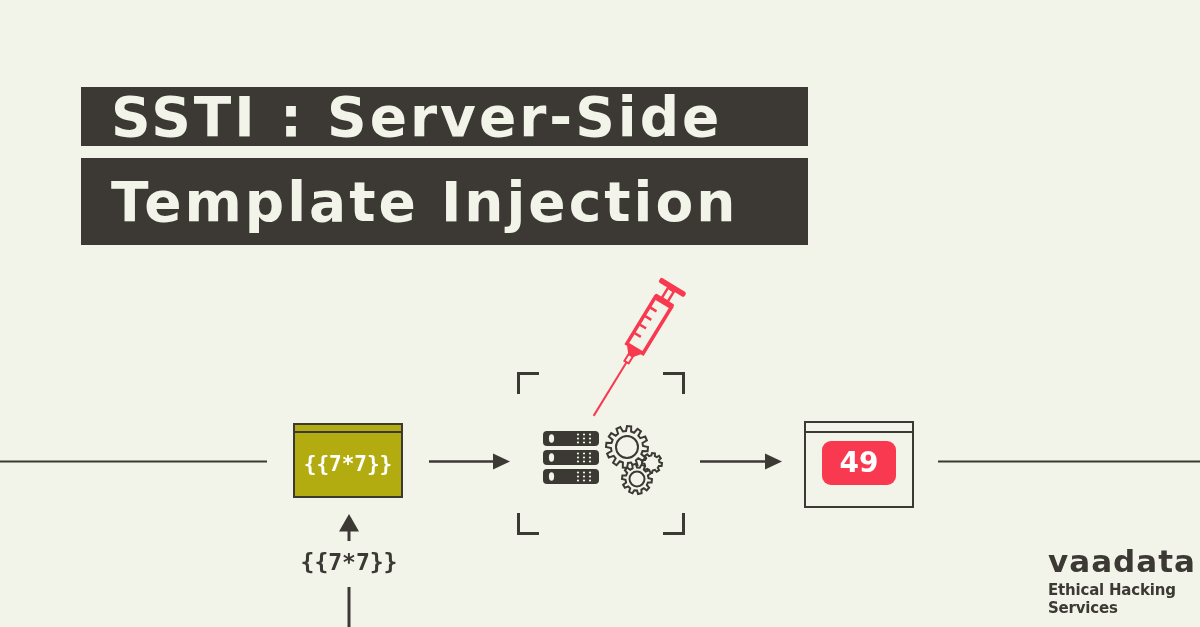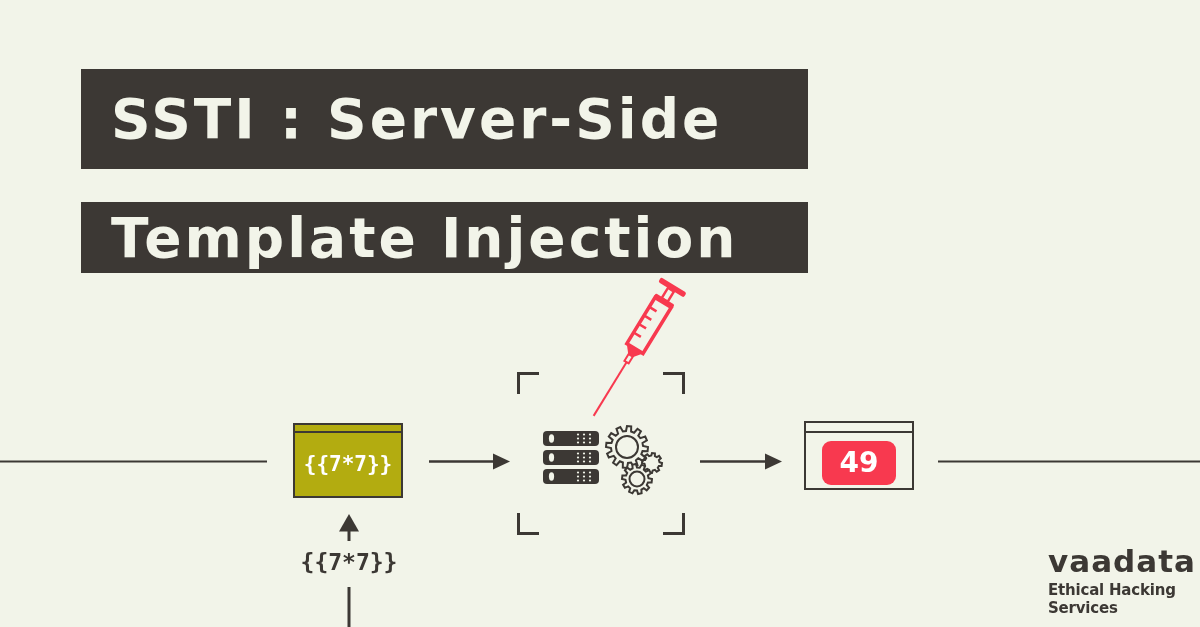--- a/index.html
+++ b/index.html
@@ -16,22 +16,22 @@
     background:var(--background);overflow:hidden;
   }
   
   .title-block{
     position:absolute;left:81px;width:727px;
     background:var(--ink);color:var(--background);
     display:flex;align-items:center;padding-left:30px;
     font-weight:bold;font-size:55px;letter-spacing:3px;
     font-family:"DejaVu Sans",sans-serif;white-space:nowrap;
   }
-  .title-line1{top:69px;height:100px;}
-  .title-line2{top:158px;height:71px;margin-top:44px;}
+  .title-line1{top:87px;height:59px;}
+  .title-line2{top:158px;height:87px;}
   
   svg.underlay{position:absolute;left:0;top:0;width:1200px;height:627px;}
   .stroke-ink{stroke:var(--ink);fill:none;}
   .fill-ink{fill:var(--ink);stroke:none;}
   .gear{stroke:var(--ink);stroke-width:2;fill:var(--background);}
   .gear-hole{stroke:var(--ink);stroke-width:2;fill:none;}
   .syr-solid{fill:var(--red);stroke:none;}
   .syr-line{stroke:var(--red);fill:none;}
   
   .terminal{
@@ -39,21 +39,21 @@
     background:var(--olive);border:2px solid var(--ink);
   }
   .terminal-bar{height:8px;border-bottom:2px solid var(--ink);}
   .terminal-body{
     height:61px;display:flex;align-items:center;justify-content:center;
     color:var(--white);font-family:"DejaVu Sans Mono",monospace;
     font-weight:bold;font-size:21px;
   }
   
   .browser{
-    position:absolute;left:804px;top:421px;width:110px;height:69px;
+    position:absolute;left:804px;top:421px;width:110px;height:87px;
     border:2px solid var(--ink);background:transparent;
   }
   .browser-bar{height:10px;border-bottom:2px solid var(--ink);}
   .browser-body{height:59px;display:flex;align-items:center;justify-content:center;}
   .result-box{
     width:74px;height:44px;background:var(--red);border-radius:9px;
     display:flex;align-items:center;justify-content:center;
     color:var(--white);font-weight:bold;font-size:28px;
     font-family:"DejaVu Sans",sans-serif;
   }

